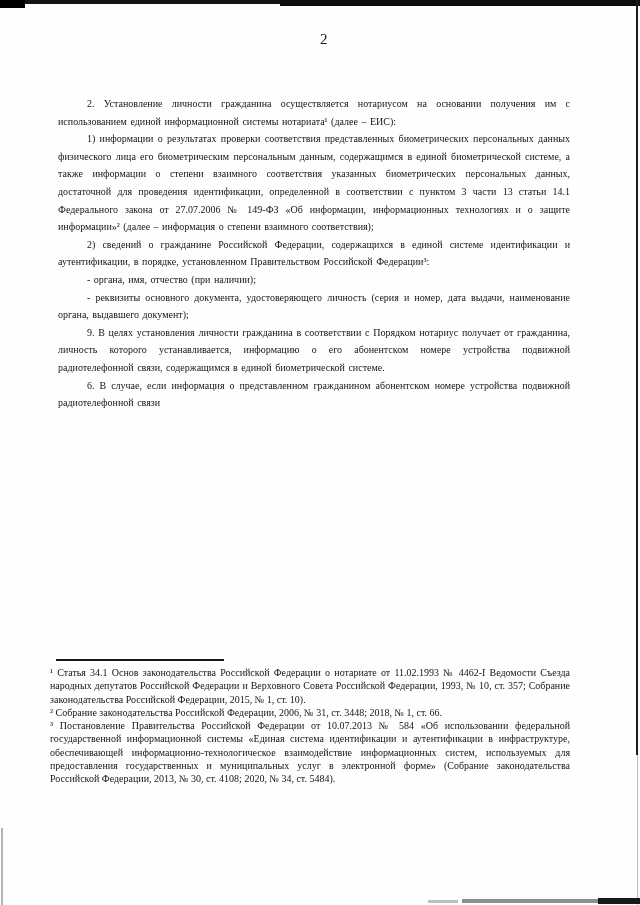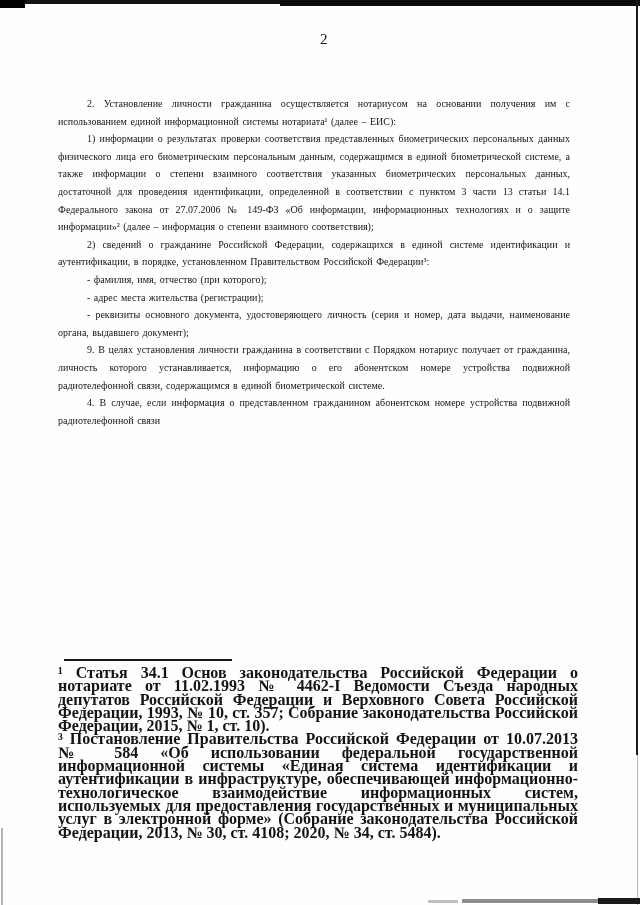--- a/index.html
+++ b/index.html
@@ -51,26 +51,25 @@
   }
   .doc-body p {
     margin: 0;
     text-indent: 29px;
     word-spacing: 1px;
   }
 
   
   .footnotes {
     position: absolute;
-    left: 58px; top: 659px;
+    left: 50px; top: 659px;
     width: 520px;
-    font-size: 16px;
+    font-size: 10px;
     line-height: 13.3px;
     text-align: justify;
-    font-weight: bold;
   }
   .fn-rule {
     width: 168px;
     height: 0;
     border-top: 2px solid #161616;
     margin: 0 0 5px 6px;
   }
   .footnotes p { margin: 0; }
 </style>
 </head>
@@ -87,26 +86,26 @@
   <div class="art bottom-dash"></div>
   <div class="art bottom-gray"></div>
   <div class="art bottom-dark"></div>
 
   <div class="page-number">2</div>
 
   <div class="doc-body">
     <p>2. Установление личности гражданина осуществляется нотариусом на основании получения им с использованием единой информационной системы нотариата¹ (далее – ЕИС):</p>
     <p>1) информации о результатах проверки соответствия представленных биометрических персональных данных физического лица его биометрическим персональным данным, содержащимся в единой биометрической системе, а также информации о степени взаимного соответствия указанных биометрических персональных данных, достаточной для проведения идентификации, определенной в соответствии с пунктом 3 части 13 статьи 14.1 Федерального закона от 27.07.2006  № 149-ФЗ «Об информации, информационных технологиях и о защите информации»² (далее – информация о степени взаимного соответствия);</p>
     <p>2) сведений о гражданине Российской Федерации, содержащихся в единой системе идентификации и аутентификации, в порядке, установленном Правительством Российской Федерации³:</p>
-    <p>- фамилия, имя, отчество (при которого);</p>
-    <p>- адрес места жительства (регистрации);</p>
+    <p>- органа, имя, отчество (при наличии);</p>
     <p>- реквизиты основного документа, удостоверяющего личность (серия и номер, дата выдачи, наименование органа, выдавшего документ);</p>
     <p>9. В целях установления личности гражданина в соответствии с Порядком нотариус получает от гражданина, личность которого устанавливается, информацию о его абонентском номере устройства подвижной радиотелефонной связи, содержащимся в единой биометрической системе.</p>
-    <p>4. В случае, если информация о представленном гражданином абонентском номере устройства подвижной радиотелефонной связи</p>
+    <p>6. В случае, если информация о представленном гражданином абонентском номере устройства подвижной радиотелефонной связи</p>
   </div>
 
   <div class="footnotes">
     <div class="fn-rule"></div>
     <p>¹ Статья 34.1 Основ законодательства Российской Федерации о нотариате от 11.02.1993 № 4462-I Ведомости Съезда народных депутатов Российской Федерации и Верховного Совета Российской Федерации, 1993, № 10, ст. 357; Собрание законодательства Российской Федерации, 2015,  № 1, ст. 10).</p>
+    <p>² Собрание законодательства Российской Федерации, 2006, № 31, ст. 3448; 2018, № 1, ст. 66.</p>
     <p>³ Постановление Правительства Российской Федерации от 10.07.2013 № 584 «Об использовании федеральной государственной информационной системы «Единая система идентификации и аутентификации в инфраструктуре, обеспечивающей информационно-технологическое взаимодействие информационных систем, используемых для предоставления государственных и муниципальных услуг в электронной форме» (Собрание законодательства Российской Федерации, 2013, № 30, ст. 4108; 2020, № 34, ст. 5484).</p>
   </div>
 
 </div>
 
 </body></html>

